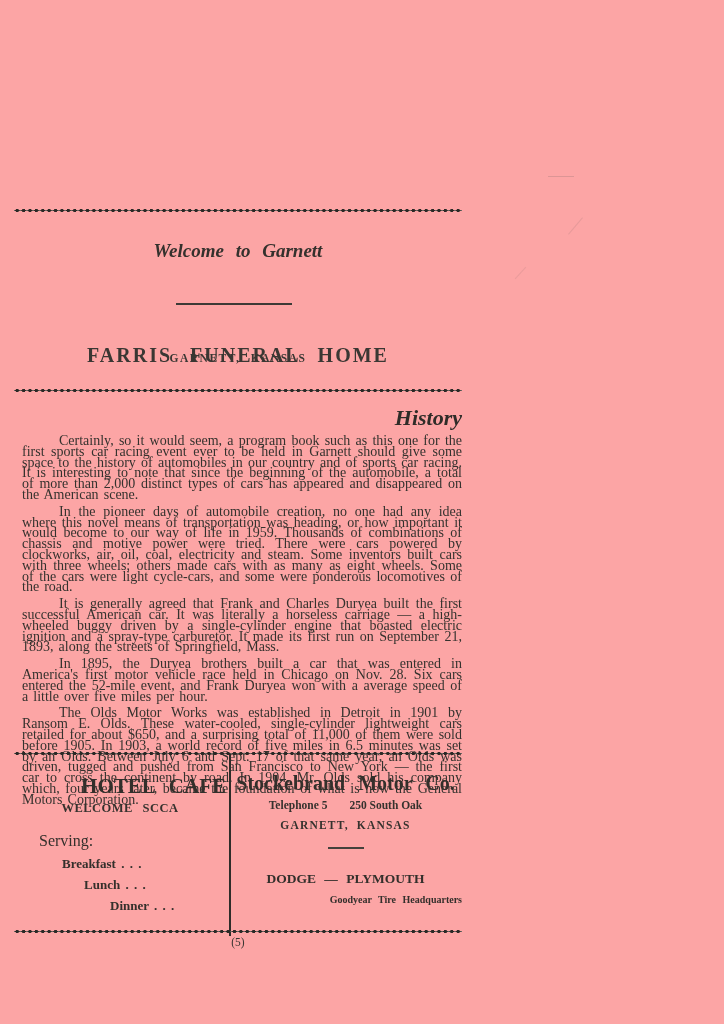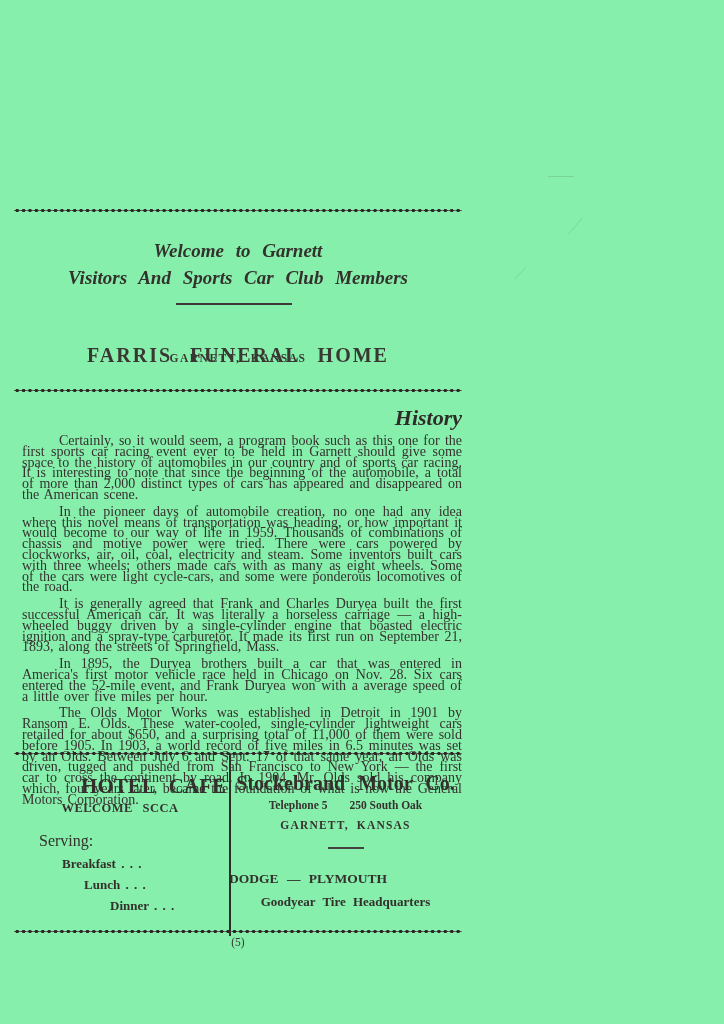--- a/index.html
+++ b/index.html
@@ -1,17 +1,17 @@
 <!DOCTYPE html>
 <html><head>
 <meta charset="utf-8">
 <style>
   html,body{margin:0;padding:0;}
   body{width:724px;height:1024px;background:#ffffff;overflow:hidden;}
-  .page{position:relative;width:724px;height:1024px;background:#86efac;
+  .page{position:relative;width:724px;height:1024px;background:#fca5a5;
         font-family:"Liberation Serif","DejaVu Serif",serif;color:#2e2b28;}
   .content{position:absolute;left:14px;top:0;width:448px;height:1024px;}
 
   
   .chain{position:absolute;left:0;width:448px;height:5px;background-repeat:repeat-x;
     background-image:
       radial-gradient(3.1px 2.1px at 3.2px 2.5px,#2b2926 62%,rgba(43,41,38,0) 70%),
       linear-gradient(to bottom,rgba(0,0,0,0) 1.6px,#6e6a64 1.6px,#6e6a64 3px,rgba(0,0,0,0) 3px);
     background-size:6.4px 5px,100% 100%;}
   #divider-1{top:208px}
@@ -46,45 +46,44 @@
   #menu-1{top:877px;left:70px}
   #menu-2{top:898px;left:96px}
 
   .motor-name{position:absolute;top:772px;left:215px;width:233px;text-align:center;
     font-weight:bold;font-size:20px;word-spacing:8px;color:#332f2b;}
   .motor-phone-row{position:absolute;top:799px;left:215px;width:233px;display:flex;
     justify-content:center;gap:22px;font-weight:bold;font-size:11.5px;color:#36322e;}
   .motor-city{position:absolute;top:819px;left:215px;width:233px;text-align:center;
     font-weight:bold;font-size:11.5px;letter-spacing:1.2px;word-spacing:4px;color:#36322e;}
   .motor-rule{position:absolute;top:847px;left:314px;width:36px;height:2px;background:#45413c;}
-  .motor-brands{position:absolute;top:871px;left:215px;width:233px;text-align:left;
+  .motor-brands{position:absolute;top:871px;left:215px;width:233px;text-align:center;
     font-weight:bold;font-size:13.5px;word-spacing:5px;color:#332f2b;}
-  .motor-tagline{position:absolute;top:894px;left:215px;width:233px;text-align:center;
-    font-weight:bold;font-size:13px;word-spacing:4px;color:#332f2b;}
+  .motor-tagline{position:absolute;top:894px;left:215px;width:233px;text-align:right;
+    font-weight:bold;font-size:10px;word-spacing:4px;color:#332f2b;}
 
   .page-number{position:absolute;top:936px;left:0;width:448px;text-align:center;
     font-size:11.5px;color:#3a3733;}
 
   
   .artifact{position:absolute;background:rgba(80,80,80,0.18);}
   #artifact-1{top:176px;left:548px;width:26px;height:1px;}
   #artifact-2{top:215px;left:575px;width:1px;height:22px;transform:rotate(40deg);background:rgba(80,80,80,0.12);}
   #artifact-3{top:265px;left:520px;width:1px;height:16px;transform:rotate(42deg);background:rgba(80,80,80,0.10);}
 </style>
 </head>
 <body>
 
 <div class="page">
   <div class="content">
 
     <div class="chain" id="divider-1"></div>
 
     <div class="welcome">
       <div>Welcome to Garnett</div>
-      <div>Visitors And Sports Car Club Members</div>
     </div>
 
     <div class="short-rule"></div>
 
     <div class="sponsor-name">FARRIS FUNERAL HOME</div>
     <div class="sponsor-city">GARNETT, KANSAS</div>
 
     <div class="chain" id="divider-2"></div>
 
     <div class="history-title">History</div>

